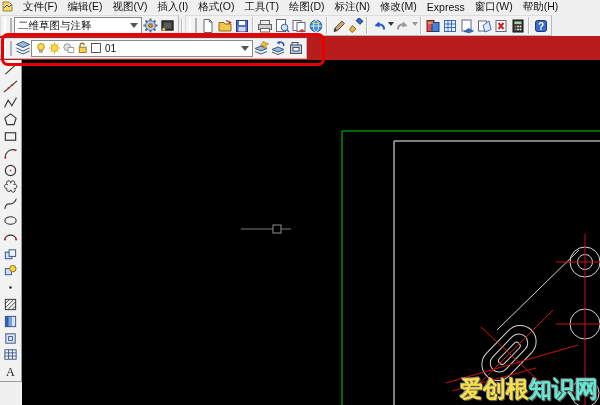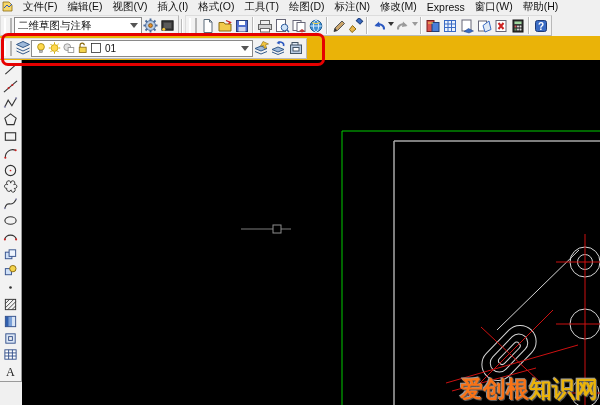--- a/index.html
+++ b/index.html
@@ -9,21 +9,21 @@
   
   .menubar{position:absolute;top:0;left:0;width:600px;height:13px;
            display:flex;align-items:center;font-size:10.5px;color:#111;
            background:#f0f0f0;padding-left:2px;box-sizing:border-box}
   .menubar .appico{width:12px;height:11px;margin-right:4px;flex:0 0 auto}
   .menu-item{padding:4px 5px;white-space:nowrap;cursor:default}
   
   .row2{position:absolute;top:13px;left:0;width:600px;height:23px;
         display:flex;align-items:flex-end;background:#f0f0f0}
   .row3{position:absolute;top:36px;left:0;width:600px;height:24px;
-        display:flex;align-items:center;background:#eab308}
+        display:flex;align-items:center;background:#b91c1c}
   .tpanel{display:flex;align-items:center;height:21px;
           border:1px solid #dcdcdc;border-right-color:#b9b9b9;border-bottom-color:#b9b9b9;
           background:#f2f2f2;padding:0 2px;box-sizing:border-box}
   .grip{width:4px;height:15px;margin:0 2px 0 1px;
         border-left:2px solid #fff;border-right:2px solid #b5b5b5}
   .sep{width:1px;height:17px;background:#b9b9b9;border-right:1px solid #fff;margin:0 2px}
   .tbtn{width:17px;height:18px;display:flex;align-items:center;justify-content:center;flex:0 0 auto}
   .tbtn svg{display:block}
   .caretbtn{width:7px;height:18px;display:flex;align-items:center;justify-content:center}
   .tri{width:0;height:0;border:3px solid transparent;border-top-width:4px}
@@ -41,22 +41,22 @@
   .main{position:absolute;top:60px;left:0;width:600px;height:345px}
   .draw-toolbar{position:absolute;left:0;top:0;width:22px;height:345px;background:#f0f0f0}
   .draw-inner{width:21px;border-right:1px solid #9a9a9a;border-bottom:1px solid #9a9a9a;
               background:#f2f2f2;display:flex;flex-direction:column;align-items:center;padding:1px 0}
   .dbtn{width:18px;height:16.8px;display:flex;align-items:center;justify-content:center;flex:0 0 auto}
   .canvas{position:absolute;left:22px;top:0;width:578px;height:345px;background:#000}
   .canvas svg{position:absolute;left:0;top:0}
   .watermark{position:absolute;right:2px;bottom:0px;font-size:23px;font-weight:bold;
              letter-spacing:0px;white-space:nowrap;z-index:5;
              text-shadow:1px 1px 0 #5a5a5a,-1px -1px 0 #9a9a9a,0 0 2px #666}
-  .wm-orange{color:#f97316}
-  .wm-white{color:#eab308}
+  .wm-orange{color:#fde047}
+  .wm-white{color:#5eead4}
 </style>
 </head>
 <body>
 
 <div class="menubar">
   <svg class="appico" viewBox="0 0 12 11">
     <path d="M1 1h6l3 3v6H1z" fill="#f6d76a" stroke="#8a6a10" stroke-width="0.8"></path>
     <path d="M2 7l3-3 2 2 3-3" fill="none" stroke="#2b58c0" stroke-width="1"></path>
   </svg>
   <span class="menu-item">文件(F)</span>

